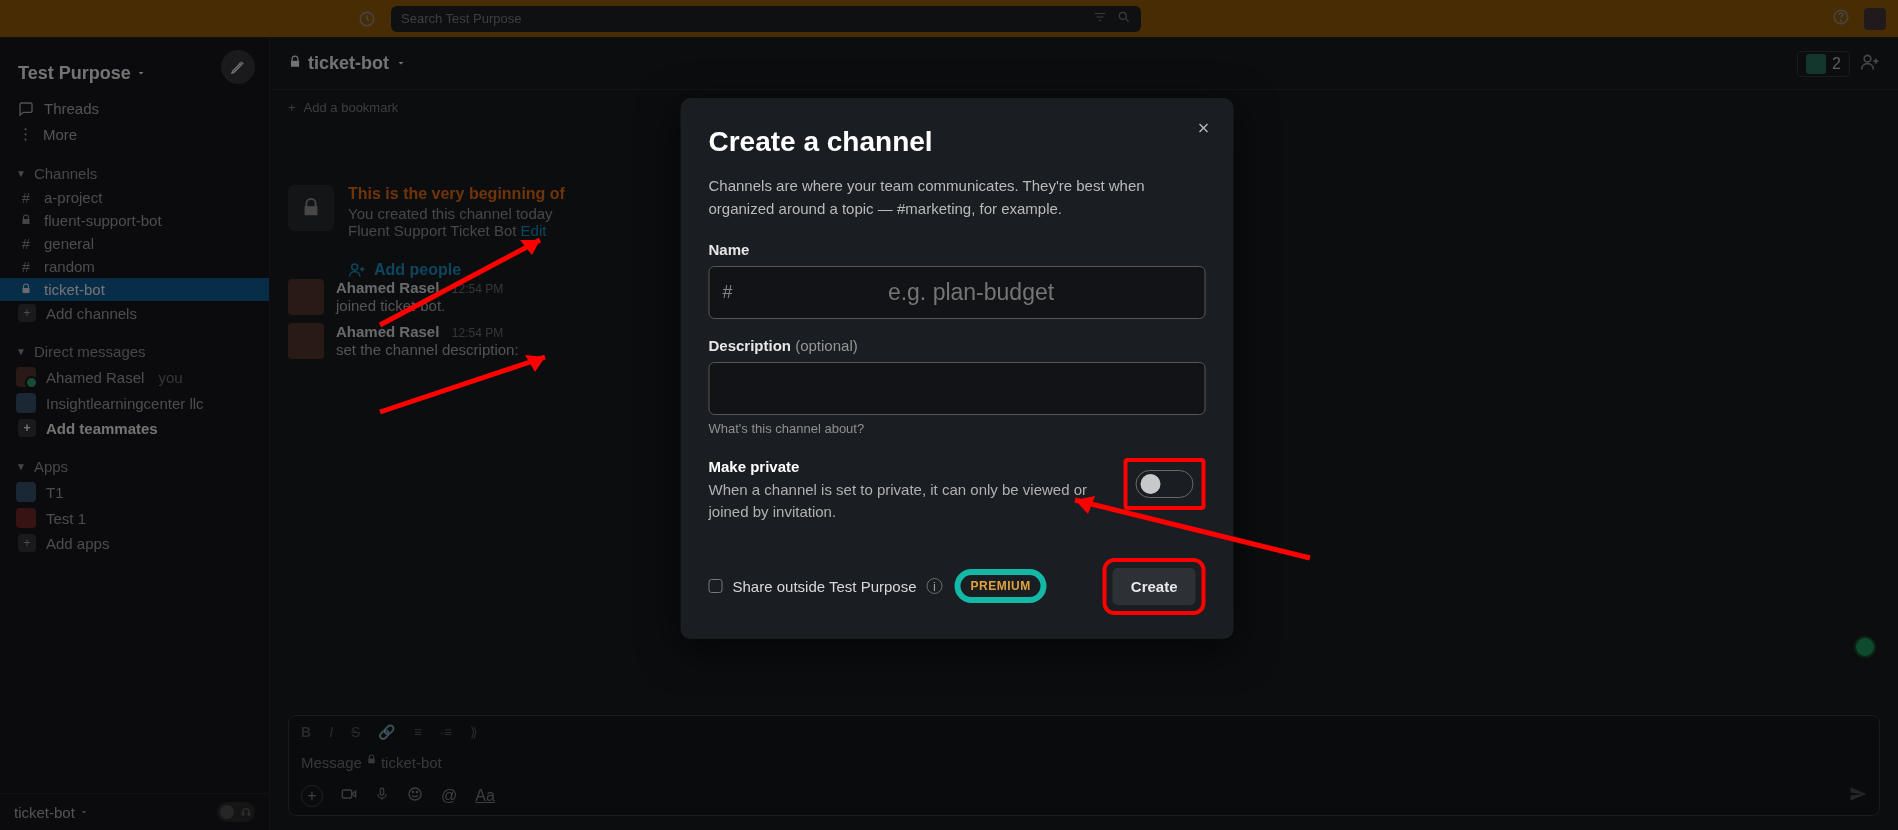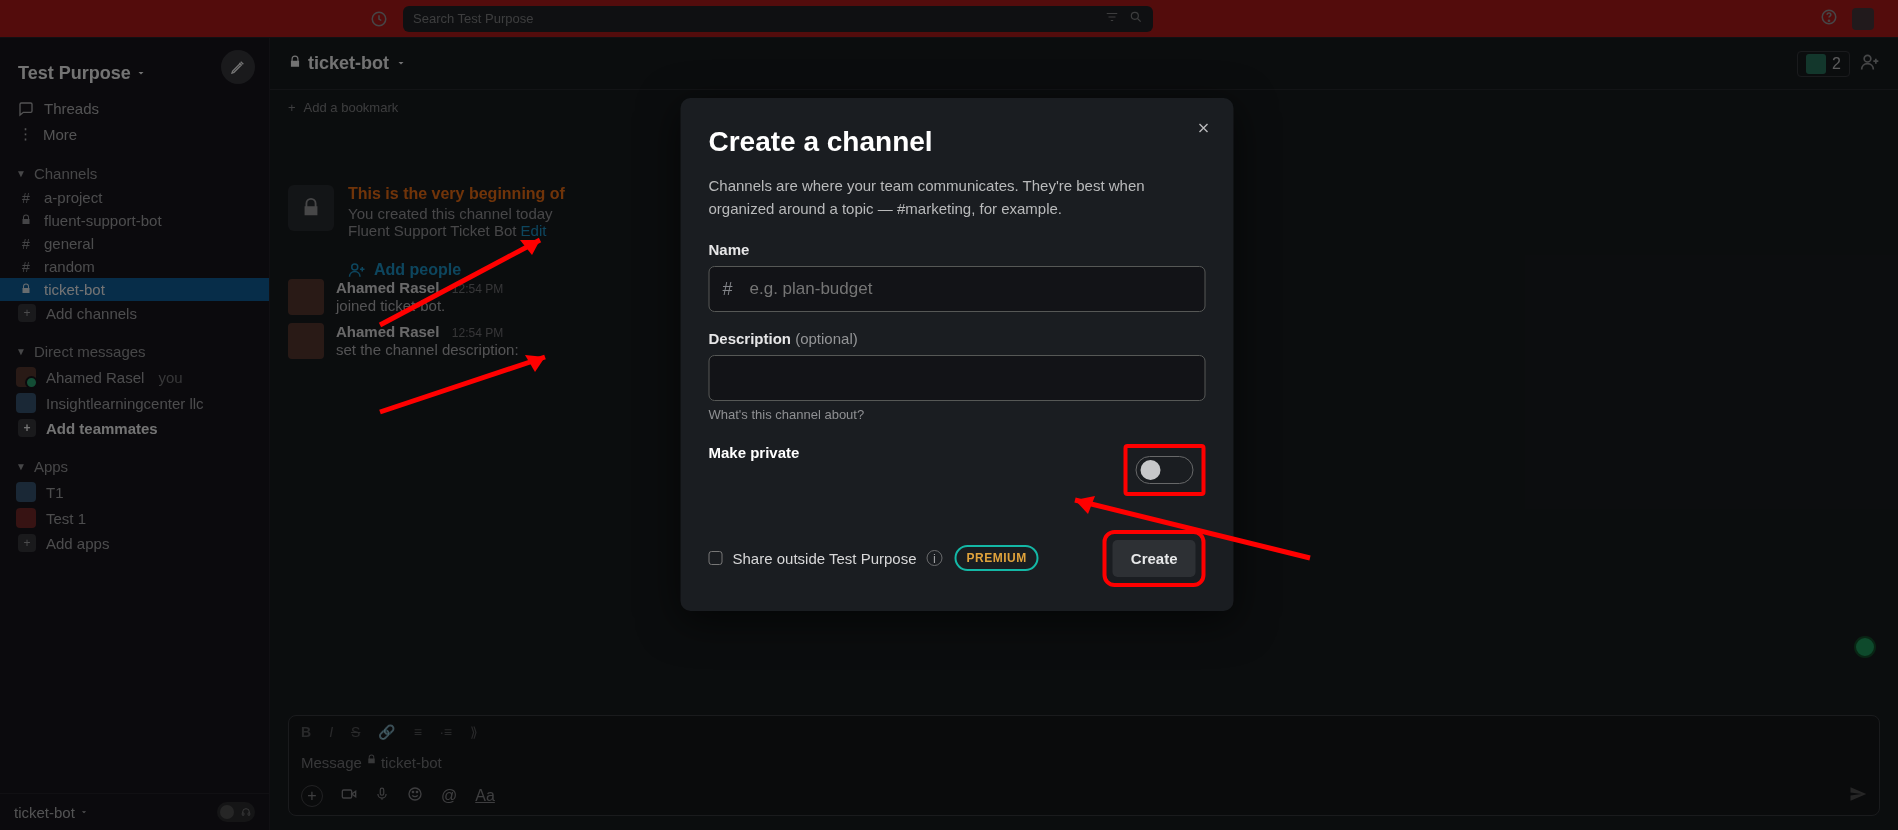--- a/index.html
+++ b/index.html
@@ -7,24 +7,24 @@
   font-family: -apple-system, BlinkMacSystemFont, "Segoe UI", Helvetica, Arial, sans-serif;
   background: #0b0b0b;
   color: #d1d2d3;
   width: 1898px;
   height: 830px;
   overflow: hidden;
   position: relative;
 }
 .topbar {
   height: 38px;
-  background: #b91c1c;
+  background: #a16207;
   display: flex;
   align-items: center;
-  padding: 0 24px;
+  padding: 0 12px;
   border-bottom: 1px solid #26252a;
 }
 .history-icon {
   color: #9b9b9e;
   margin-left: 345px;
   margin-right: 14px;
   width: 20px; height: 20px;
   display:flex;align-items:center;justify-content:center;
 }
 .searchbar {
@@ -115,38 +115,38 @@
   margin-left:8px;
 }
 .modal h1{ color:#fff; font-size:28px; font-weight:900; margin-bottom:16px;}
 .modal .close{ position:absolute; top:22px; right:22px; color:#bcbcbe; font-size:18px; cursor:pointer;}
 .modal .desc{ font-size:15px; color:#b9babb; line-height:1.55; margin-bottom:20px;}
 .modal label{ display:block; color:#e6e6e7; font-weight:700; font-size:15px; margin-bottom:8px;}
 .modal label .opt{ color:#949597; font-weight:400;}
 .modal .field{ position:relative; margin-bottom:18px;}
 .modal input[type=text]{
   width:100%; background:#121317; border:1px solid #565856; border-radius:6px;
-  padding:12px 12px 12px 40px; color:#d1d2d3; font-size:17px;
+  padding:12px 12px 12px 40px; color:#d1d2d3; font-size:23px;text-align:center;
 }
 .modal input.noicon{ padding-left:12px;}
 .modal .hash{ position:absolute; left:14px; top:50%; transform:translateY(-50%); color:#83858a; font-size:18px;}
 .modal .hint{ color:#8f9093; font-size:13px; margin-top:6px;}
 .make-private{ display:flex; gap:24px; align-items:flex-start; margin-top:22px;}
 .make-private .txt{ flex:1;}
 .make-private .title{ color:#fff; font-weight:700; font-size:15px; margin-bottom:4px;}
 .make-private .sub{ color:#afb0b2; font-size:15px; line-height:1.5;}
 .toggle-box{ border:4px solid #f00; padding:8px 8px; border-radius:4px;}
 .switch{ width:58px; height:28px; background:#1a1d21; border:1px solid #676869; border-radius:20px; position:relative; cursor:pointer;}
 .switch .knob{ position:absolute; top:3px; left:4px; width:20px;height:20px;border-radius:50%;background:#c7c8ca;}
 .modal-footer{ display:flex; align-items:center; margin-top:34px; gap:12px;}
 .share-left{ display:flex; align-items:center; gap:10px;}
 .cb{ width:14px;height:14px;border:1px solid #777;border-radius:3px;}
 .share-label{ color:#d8d8d9; font-size:15px;}
 .info-icon{ color:#9d9da0; font-size:13px; border:1px solid #6a6b6d; border-radius:50%; width:16px;height:16px;display:flex;align-items:center;justify-content:center;}
-.premium{ border:2px solid #14b8a6; padding:4px 10px; border-radius:20px; color:#e0a33c; font-weight:800; font-size:12px; letter-spacing:.5px;}
+.premium{ border:6px solid #14b8a6; padding:4px 10px; border-radius:20px; color:#e0a33c; font-weight:800; font-size:12px; letter-spacing:.5px;}
 .create-box{ border:4px solid #f00; padding:6px; border-radius:12px; margin-left:auto;}
 .create-btn{ background:#2d3034; color:#e7e8e9; border:none; padding:10px 18px; border-radius:5px; font-weight:700; font-size:15px; cursor:pointer;}
 
 .red-arrow{ position:absolute; pointer-events:none;}
 svg.arrow path{ stroke:#f00; stroke-width:5; fill:none;}
 svg.arrow polygon{ fill:#f00;}
 
 .green-dot{ position:absolute; right:22px; top:598px; width:22px;height:22px;border-radius:50%; background:#1fa463; border:2px solid #14532d;}
 </style>
 </head>
@@ -445,20 +445,21 @@
     <span class="opt" data="" narcotics="">(optional)</span>
   </label>
   <div class="field" style="margin-bottom:4px;">
     <input type="text" class="noicon" style="">
   </div>
   <div class="hint">What's this channel about?</div>
 
   <div class="make-private">
     <div class="txt">
       <div class="title">Make private</div>
+      <div class="sub">When a channel is set to private, it can only be viewed or joined by invitation.</div>
     </div>
     <div class="toggle-box">
       <div class="switch">
         <div class="knob"></div>
       </div>
     </div>
   </div>
 
   <div class="modal-footer">
     <div class="share-left">

